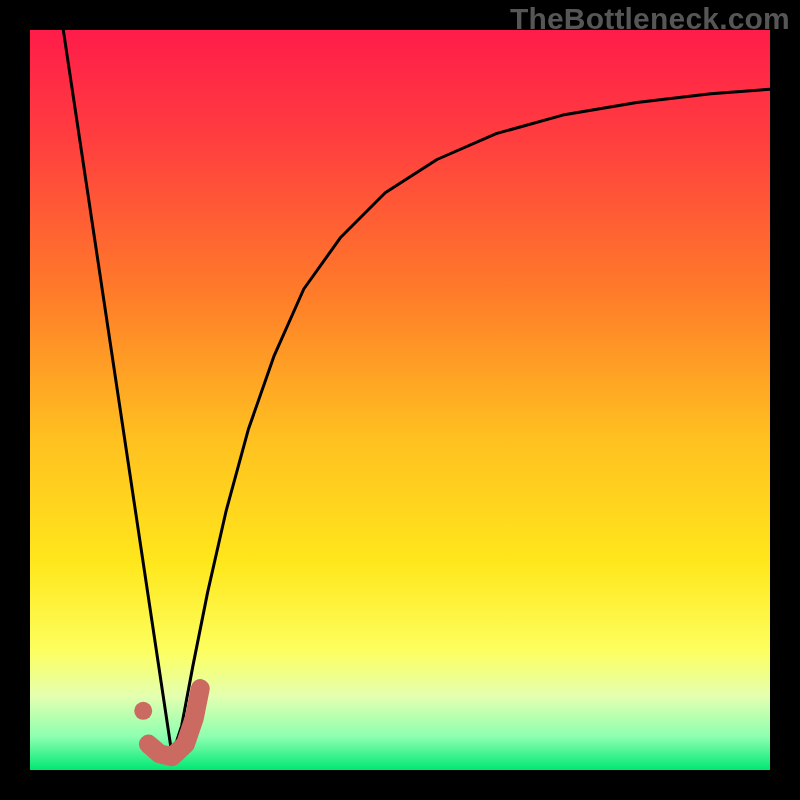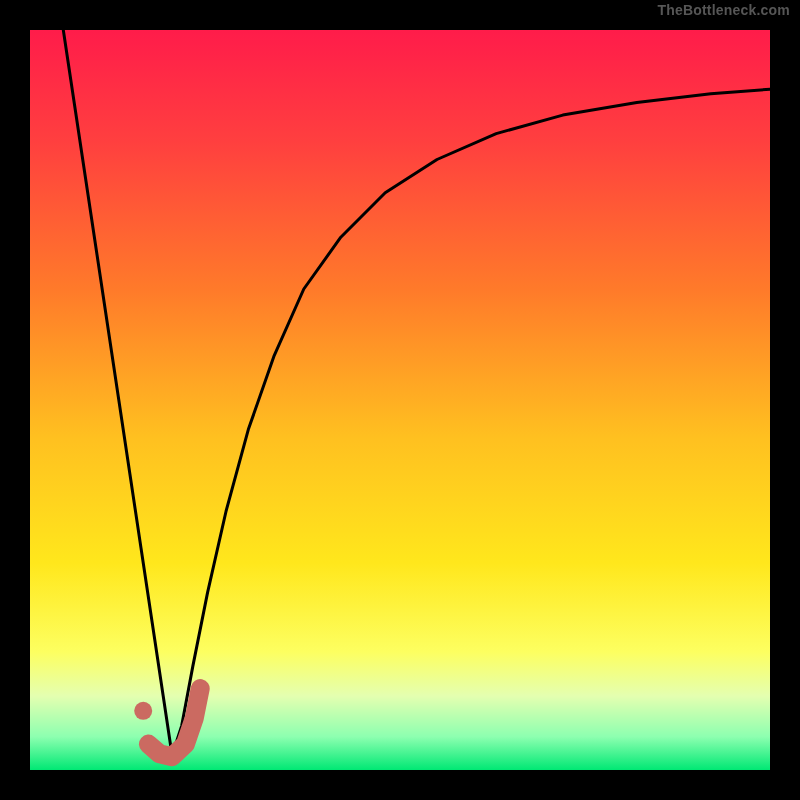--- a/index.html
+++ b/index.html
@@ -14,21 +14,21 @@
     position: relative;
     width: 800px;
     height: 800px;
     background: #000;
   }
   .watermark {
     position: absolute;
     top: 2px;
     right: 10px;
     font-family: Arial, Helvetica, sans-serif;
-    font-size: 14px;
+    font-size: 30px;
     font-weight: 600;
     color: #565656;
     letter-spacing: 0.2px;
   }
   svg {
     position: absolute;
     top: 0;
     left: 0;
   }
 </style>

